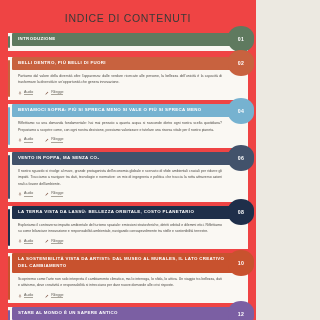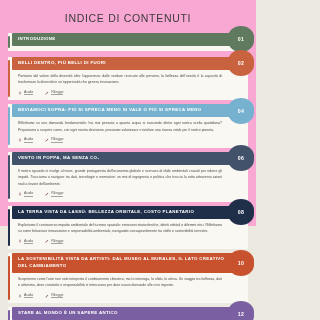--- a/index.html
+++ b/index.html
@@ -11,22 +11,22 @@
   }
 
   body {
     background: #ece9e1;
     font-family: "Liberation Sans", sans-serif;
     -webkit-font-smoothing: antialiased;
   }
 
   .page {
     width: 256px;
-    height: 226px;
-    background: #f9a8d4;
+    height: 320px;
+    background: #ef4444;
     padding: 0 8px;
     position: relative;
   }
 
   .page-title {
     text-align: center;
     font-size: 10.5px;
     letter-spacing: 0.7px;
     color: #3a3a38;
     font-weight: 400;

